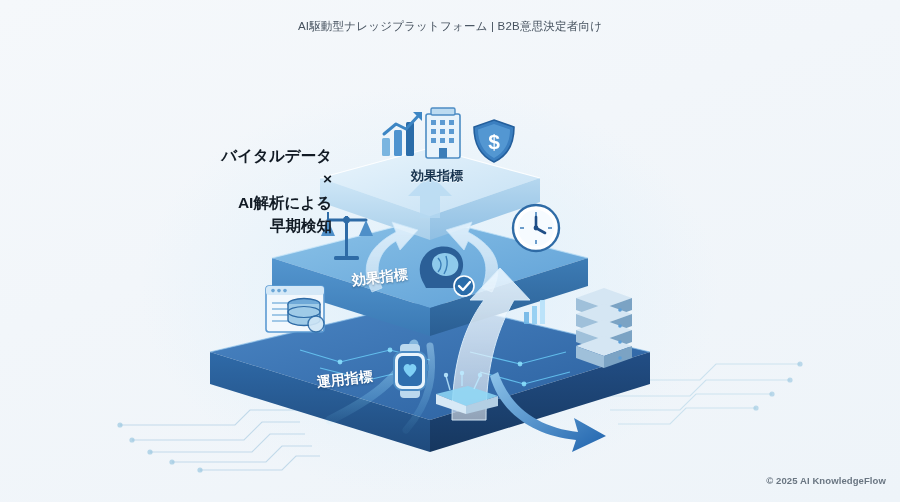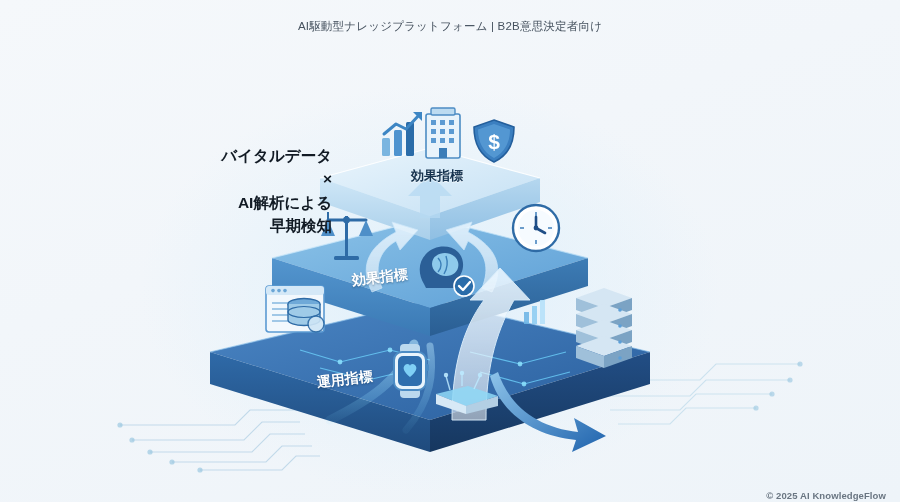--- a/index.html
+++ b/index.html
@@ -57,21 +57,21 @@
   .callout-left  { left: 128px; top: 144px; width: 204px; }
   .callout-right { left: 586px; top: 150px; width: 208px; }
   .callout-bottom {
     left: 600px; top: 418px; width: 220px;
     font-size: 15px;
   }
 
   .footer {
     position: absolute;
     right: 14px;
-    bottom: 1px;
+    bottom: 16px;
     font-size: 9.5px;
     font-weight: 600;
     color: #6a7682;
     letter-spacing: 0.1px;
     z-index: 40;
     margin-left: 40px;
   }
 
   
   .stage {

